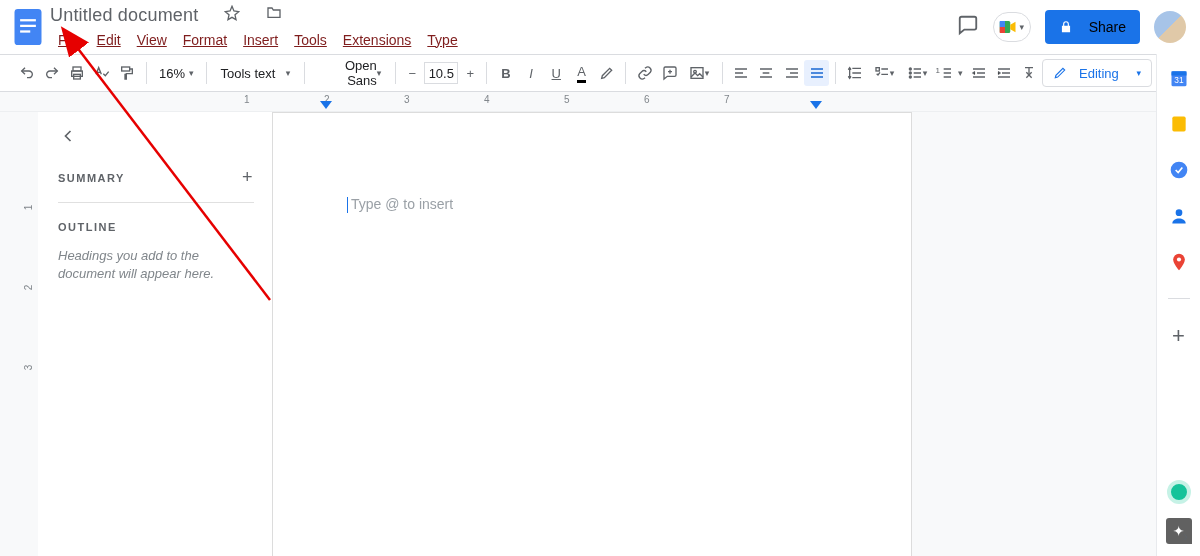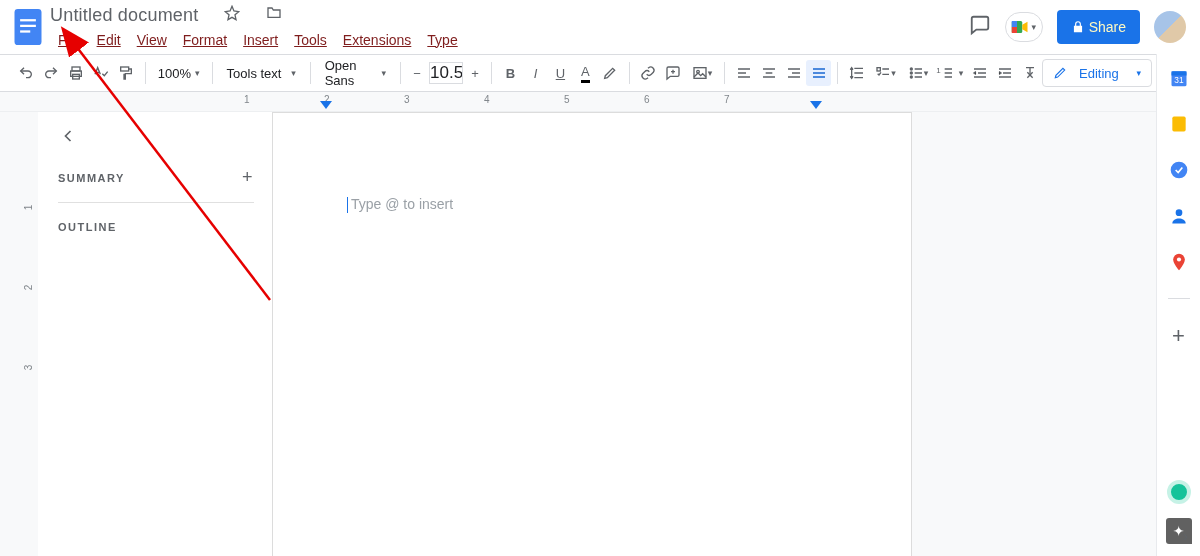--- a/index.html
+++ b/index.html
@@ -28,23 +28,23 @@
 
   .header-right {
     margin-left:auto; display:flex; align-items:center; gap:14px; padding-right:14px;
   }
   .comments-icon, .meet-btn, .avatar { cursor:pointer; }
   .meet-btn {
     width:38px;height:30px;border:1px solid #dadce0;border-radius:16px;
     display:flex;align-items:center;justify-content:center;gap:2px;background:#fff;
   }
   .share-btn {
-    background:#1a73e8;color:#fef9c3;border:none;border-radius:4px;
+    background:#1a73e8;color:#000000;border:none;border-radius:4px;
     height:34px;padding:0 14px;font-size:14px;font-weight:500;
-    display:flex;align-items:center;gap:4px;cursor:pointer;
+    display:flex;align-items:center;gap:16px;cursor:pointer;
   }
   .avatar {
     width:32px;height:32px;border-radius:50%;
     background: linear-gradient(135deg,#a7c4e8 0 50%,#e0c9a8 50% 100%);
   }
 
   
   .toolbar {
     height:38px;
     border-top:1px solid #dadce0;
@@ -60,24 +60,24 @@
     cursor:pointer;color:#5f6368;border-radius:3px;
   }
   .sep{width:1px;height:22px;background:#dadce0;margin:0 6px;}
   .zoom-select{display:flex;align-items:center;gap:4px;cursor:pointer;font-size:13px;color:#202124;padding:0 6px;}
   .dd-caret{font-size:9px;color:#5f6368;}
   .style-select, .font-select, .fsize-box{
     display:flex;align-items:center;justify-content:space-between;
     height:26px;padding:0 8px;cursor:pointer;font-size:13px;color:#202124;
   }
   .style-select{width:88px;}
-  .font-select{width:80px;}
+  .font-select{width:80px;text-align:right;}
   .fsize-row{display:flex;align-items:center;gap:2px;}
   .fsize-btn{width:20px;height:24px;display:flex;align-items:center;justify-content:center;cursor:pointer;color:#5f6368;}
-  .fsize-input{width:34px;height:22px;border:1px solid #dadce0;text-align:center;font-size:17px;color:#202124;}
+  .fsize-input{width:34px;height:22px;border:1px solid #dadce0;text-align:center;font-size:13px;color:#202124;}
   .tbjustify{background:#e8f0fe;color:#1967d2;border-radius:3px;}
 
   .toolbar-right{margin-left:auto;display:flex;align-items:center;gap:10px;padding-right:10px;}
   .editing-pill{
     display:flex;align-items:center;gap:12px;height:28px;
     padding:0 10px;border:1px solid #dadce0;border-radius:4px;
     background:#fff;color:#1a73e8;font-size:13px;cursor:pointer;
     width:110px;justify-content:center;
   }
   .editing-pill .dd-caret{margin-left:auto;color:#1a73e8;}
@@ -267,21 +267,21 @@
       </svg>
     </div>
   <div class="tbbtn">
       <svg width="16" height="16" viewBox="0 0 24 24" fill="none" stroke="#5f6368" stroke-width="2">
         <rect x="4" y="3" width="12" height="6"></rect>
         <path d="M16 6h4v7h-9v8h-2v-8"></path>
       </svg>
     </div>
   <div class="sep"></div>
   <div class="zoom-select">
-    <span>100%</span>
+    <span>16%</span>
     <span class="dd-caret">▾</span>
   </div>
   <div class="sep"></div>
   <div class="style-select">
     <span>Tools text</span>
     <span class="dd-caret">▾</span>
   </div>
   <div class="sep"></div>
   <div class="font-select">
     <span>Open Sans</span>
@@ -446,20 +446,21 @@
       <svg width="20" height="20" viewBox="0 0 24 24" fill="none" stroke="#5f6368" stroke-width="2">
           <path d="M15 6l-6 6 6 6"></path>
         </svg>
     </span>
     <div class="summary-row">
       <span>SUMMARY</span>
       <span class="plus">+</span>
     </div>
     <hr>
     <div class="outline-title">OUTLINE</div>
+    <div class="outline-help">Headings you add to the document will appear here.</div>
   </div>
 
   <div class="doc-scroll">
     <div class="page">
       <span class="cursor-caret"></span><span class="placeholder">Type @ to insert</span>
     </div>
     <div class="main-scrollbar">
       <div class="thumb"></div>
     </div>
   </div>

